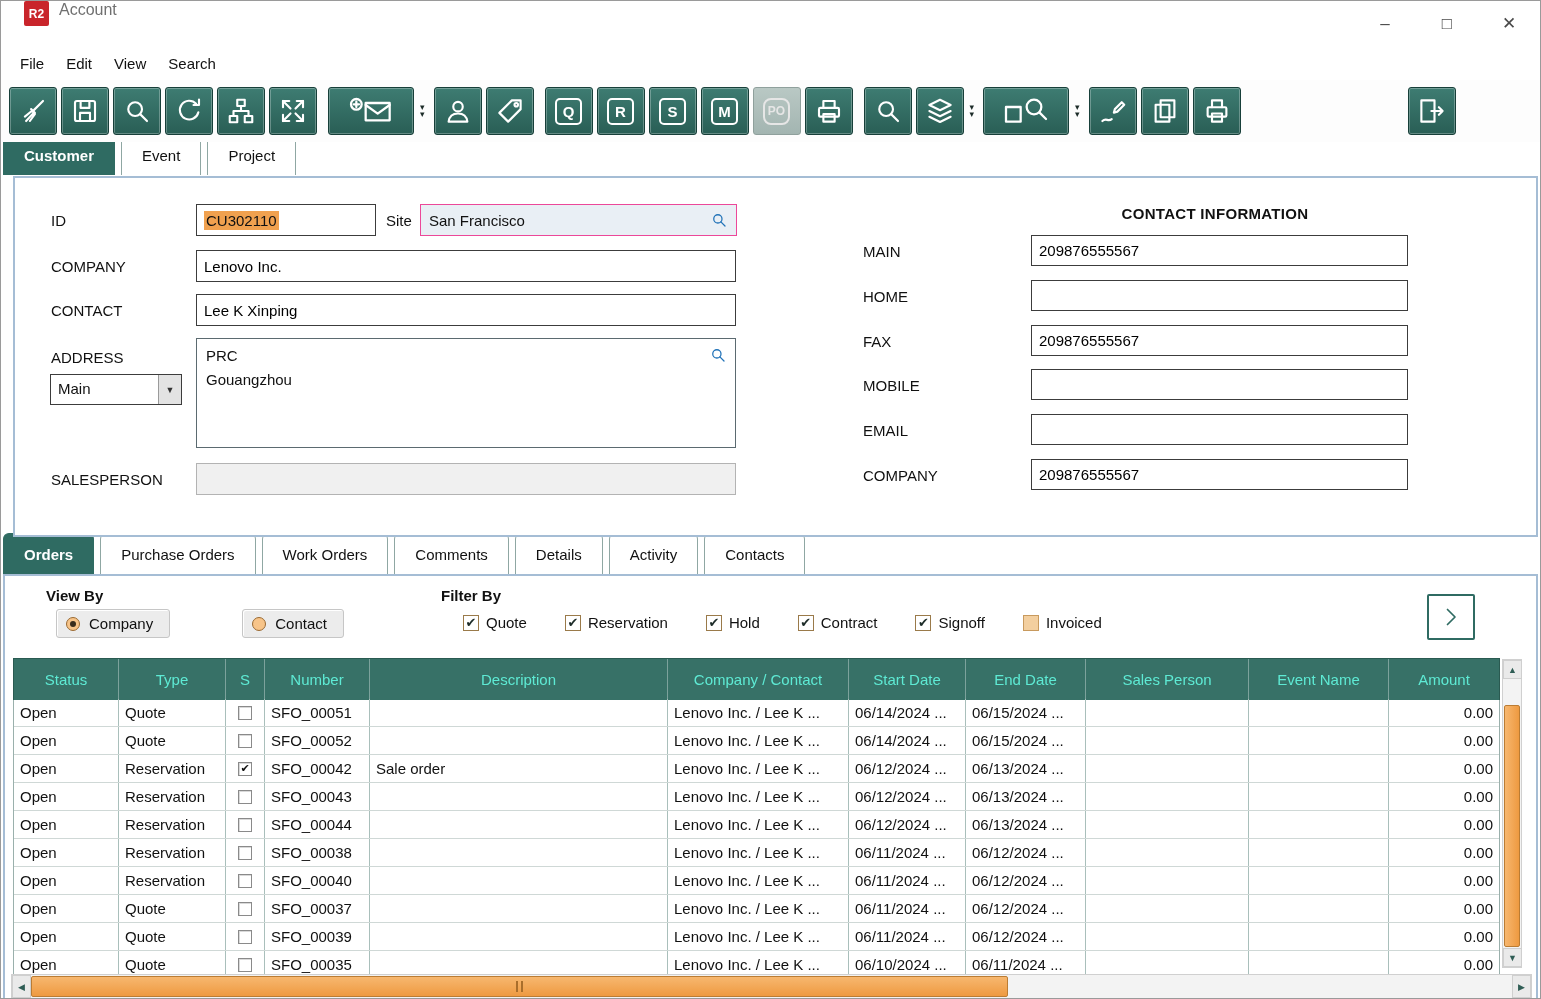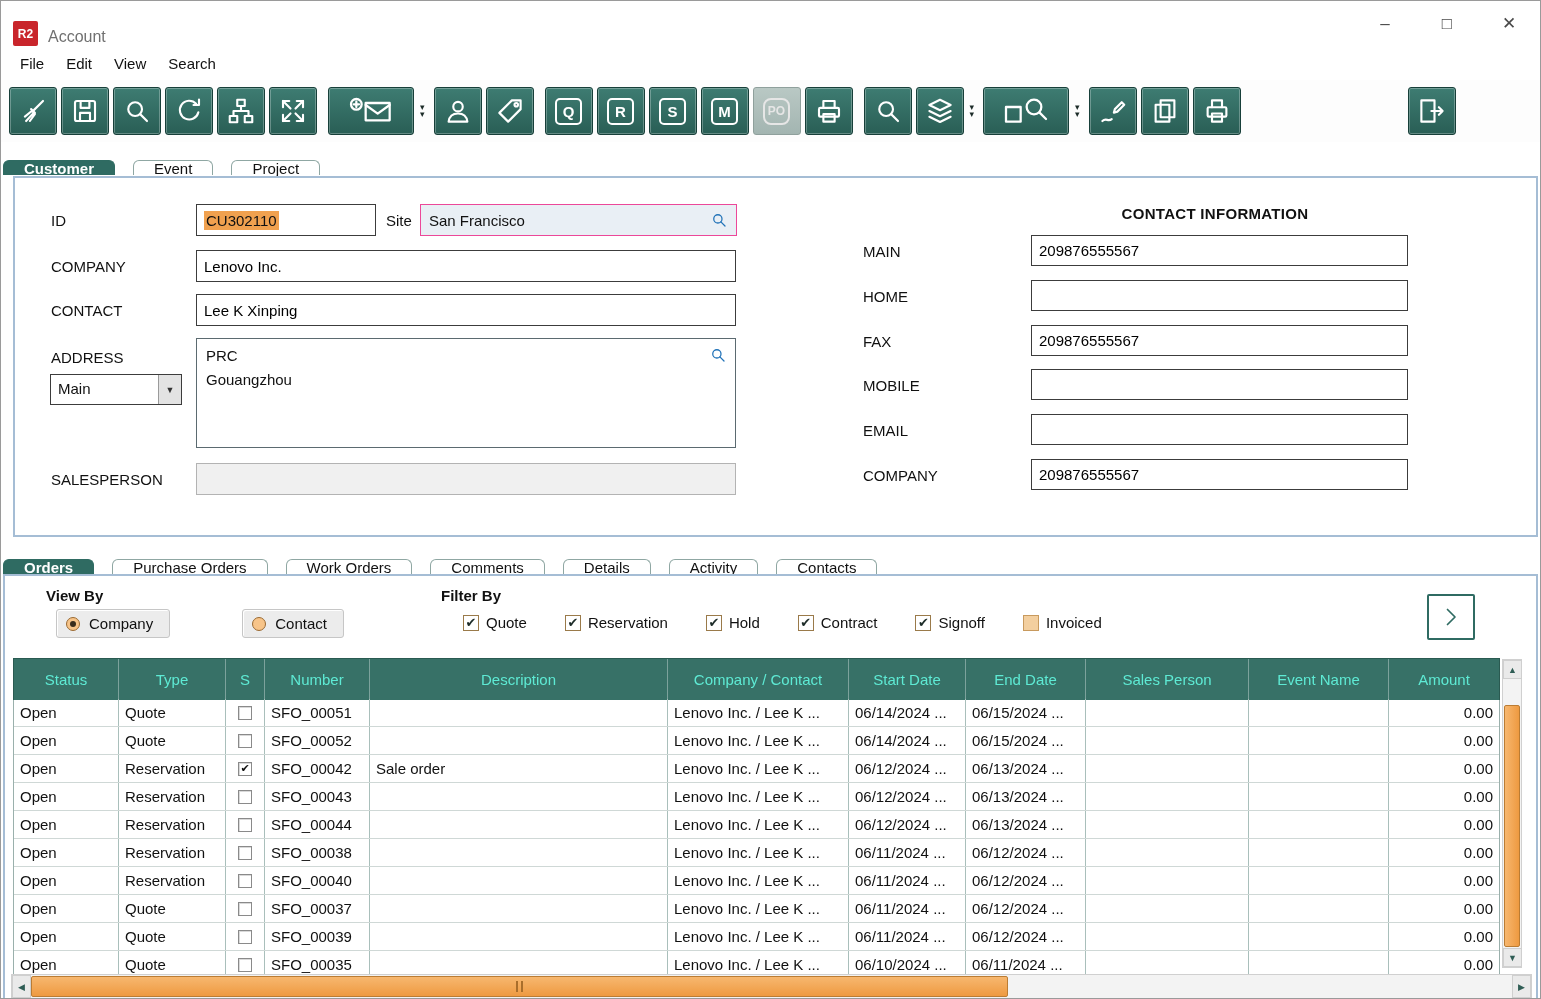--- a/index.html
+++ b/index.html
@@ -1,21 +1,21 @@
 <!DOCTYPE html>
 <html><head>
 <meta charset="utf-8">
 <style>
   *{box-sizing:border-box;margin:0;padding:0}
   html,body{background:#d6d6d6}
   body{font-family:"Liberation Sans","DejaVu Sans",sans-serif;color:#111}
   .window{position:relative;width:1541px;height:999px;background:#fff;border:1px solid #9a9a9a;overflow:hidden}
 
   
-  .titlebar{height:45px;display:flex;align-items:flex-end;padding-left:12px}
+  .titlebar{height:45px;display:flex;align-items:flex-start;padding-left:23px}
   .app-icon{width:25px;height:25px;background:#C9252B;color:#fff;font-weight:bold;font-size:12px;display:flex;align-items:center;justify-content:center;border-radius:2px}
   .title{color:#707070;font-size:16px;margin-left:10px}
   .win-controls{margin-left:auto;display:flex;height:100%}
   .win-btn{width:62px;height:100%;display:flex;align-items:center;justify-content:center;color:#4a4a4a;font-size:17px;cursor:default}
 
   
   .menubar{display:flex;height:34px;align-items:center;padding-left:8px}
   .menu-item{padding:6px 11px;font-size:15px}
 
   
@@ -27,21 +27,21 @@
   .tb-btn svg{width:30px;height:30px}
   .tb-btn.wide svg{width:56px;height:32px}
   .tb-btn.disabled{background:linear-gradient(#b9c8c4,#a3b5b1);border-color:#8fa09c;box-shadow:none}
   .letter-badge{min-width:27px;height:27px;border:2px solid #fff;border-radius:5px;display:flex;align-items:center;justify-content:center;font-weight:bold;font-size:15px;padding:0 3px}
   .tb-btn.disabled .letter-badge{border-color:#e6e6e6;color:#e6e6e6}
   .tb-drop{display:flex;flex-direction:column;justify-content:center;margin:0 9px 0 -5px;color:#1c2b28;font-size:9px;line-height:7px;cursor:pointer}
   .tb-exit{position:absolute;right:84px;top:7px}
 
   
   .tabs{display:flex;padding-left:2px;height:33px;align-items:flex-end}
-  .tab{padding:0 20px;font-size:15px;border:1px solid #8fa7a3;border-bottom:none;border-radius:6px 6px 0 0;background:#fff;margin-right:18px;height:15px;display:flex;align-items:center;cursor:pointer}
+  .tab{padding:0 20px;font-size:15px;border:1px solid #8fa7a3;border-bottom:none;border-radius:6px 6px 0 0;background:#fff;margin-right:6px;height:41px;display:flex;align-items:center;cursor:pointer}
   .tab.active{background:#2F6B62;color:#fff;font-weight:bold;border-color:#2F6B62}
   .tabs-lower{margin-top:4px}
 
   
   .main-panel{position:relative;margin:1px 2px 0 12px;border:2px solid #A5BDD5;height:361px;background:#fff}
   .orders-panel{position:relative;margin:0 2px;border:2px solid #A5BDD5;height:428px;background:#fff}
 
   
   .flabel{position:absolute;font-size:15px;white-space:nowrap}
   .finput{position:absolute;border:1px solid #3c3c3c;background:#fff;font-size:15px;padding:4px 7px;height:32px;font-family:inherit}

